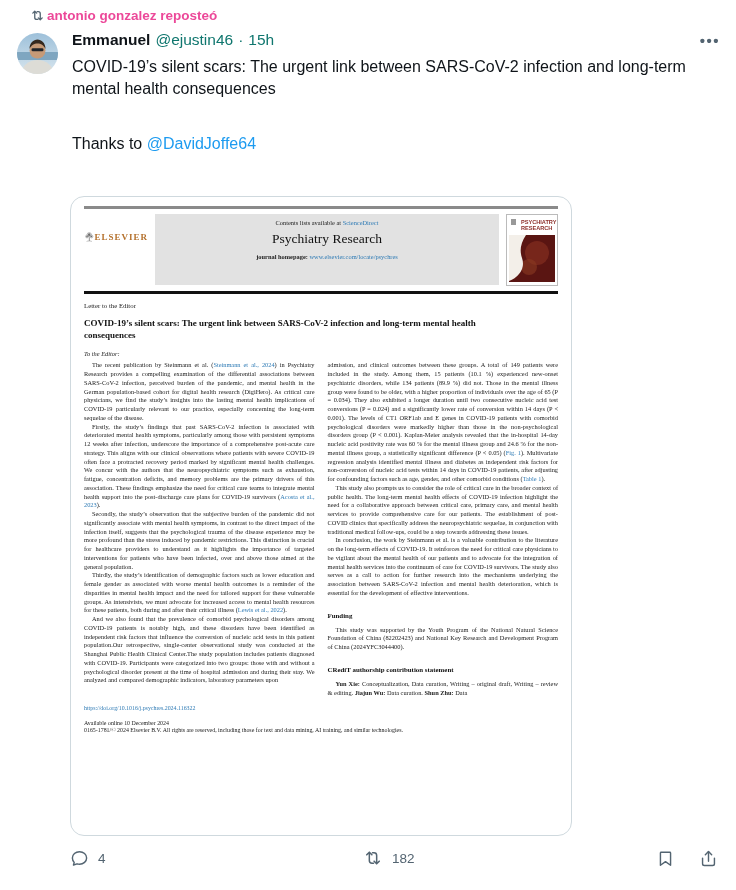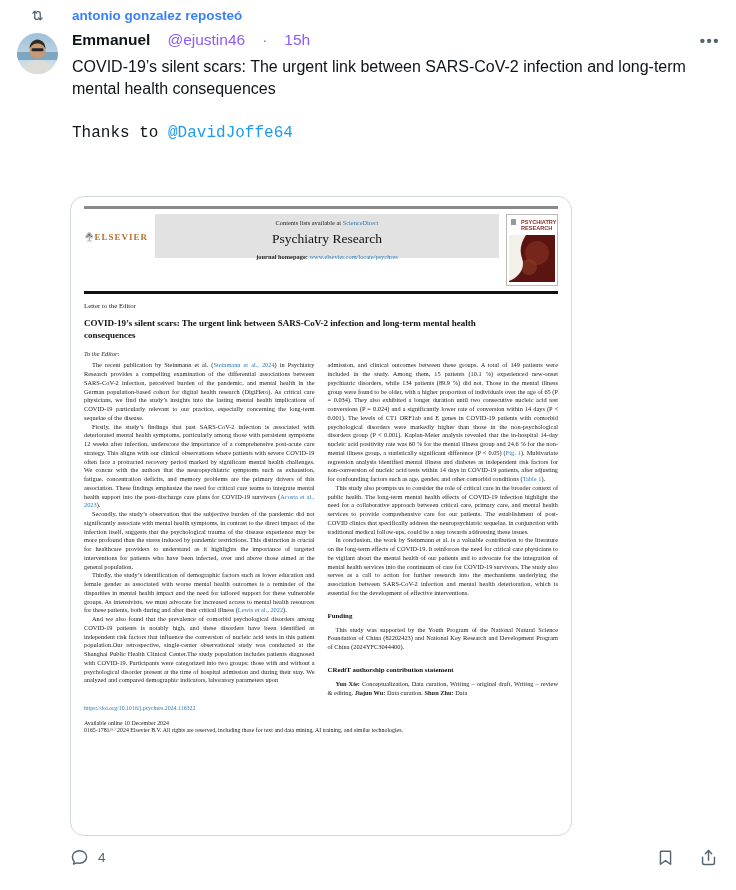--- a/index.html
+++ b/index.html
@@ -1,45 +1,45 @@
 <!DOCTYPE html>
 <html><head>
 <meta charset="utf-8">
 <style>
   * { margin:0; padding:0; box-sizing:border-box; }
   html,body { width:736px; height:890px; background:#ffffff; }
   body { position:relative; font-family:"Liberation Sans", sans-serif; color:#0f1419; overflow:hidden; }
 
   
-  .repost-row { position:absolute; top:8px; left:30px; display:flex; align-items:center; gap:27px;
-                color:#3b82f6; font-size:13.5px; font-weight:700; }
+  .repost-row { position:absolute; top:8px; left:30px; display:flex; align-items:center; gap:2px;
+                color:#ec4899; font-size:13.5px; font-weight:700; }
   .repost-row svg { display:block; }
   .avatar { position:absolute; top:33px; left:17px; width:41px; height:41px; border-radius:50%;
             overflow:hidden; cursor:pointer; }
   .more-btn { position:absolute; top:32px; right:16px; color:#536471; font-size:15px; font-weight:700;
               letter-spacing:1.5px; cursor:pointer; line-height:18px; }
   .content { position:absolute; left:72px; top:31px; width:648px; }
-  .name-row { display:flex; align-items:baseline; gap:17px; font-size:15.5px; }
+  .name-row { display:flex; align-items:baseline; gap:5px; font-size:15.5px; }
   .name { font-weight:700; color:#0f1419; }
-  .meta { color:#8b5cf6; font-weight:400; }
+  .meta { color:#0f766e; font-weight:400; }
   .tweet-body { margin-top:7px; font-size:16px; line-height:21.5px; color:#0f1419; }
-  .tweet-line.gap { margin-top:24px;font-family:Liberation Mono, monospace; }
+  .tweet-line.gap { margin-top:34px; }
   .tlink { color:#1d9bf0; text-decoration:none; cursor:pointer; }
 
   
   .paper-card { position:absolute; left:70px; top:196px; width:502px; height:640px;
                 border:1px solid #cfd9de; border-radius:14px; background:#fff; overflow:hidden;
                 padding:9px 13px 6px 13px; font-family:"Liberation Serif", serif; color:#1a1a1a;
                 cursor:pointer; }
   .page-top-rule { height:2.5px; background:#8a8a8a; margin-bottom:5px; }
   .jr-header { display:flex; align-items:flex-start; }
   .els-col { width:64px; display:flex; flex-direction:row; align-items:center; padding-top:2px; }
   .els-name { font-size:9px; letter-spacing:1px; color:#b5722e; margin-top:1px; font-weight:700; }
   .jr-box { flex:1; background:#e2e2e2; margin:0 7px; padding:5px 4px 6px 4px; text-align:center;
-            height:44px; }
+            height:71px; }
   .jr-line1 { font-size:6.4px; color:#222; }
   .sd-link { color:#2f7bb5; }
   .jr-title { font-size:13.5px; margin-top:5px; color:#111; }
   .jr-line3 { font-size:6.4px; margin-top:6px; color:#222; font-weight:700; }
   .hp-link { color:#2f7bb5; font-weight:400; }
   .cover { width:52px; height:72px; border:1px solid #bbb; background:#fff; position:relative;
            flex:none; }
   .black-rule { height:3.5px; background:#111; margin-top:5px; }
   .sec-label { font-size:6.8px; margin-top:8px; color:#222; }
   .paper-title { font-size:9px; font-weight:700; margin-top:8px; width:92%; line-height:1.35; color:#111; }
@@ -190,20 +190,29 @@
 
 <div class="actions">
   <div class="action">
     <span>
       <svg width="19" height="19" viewBox="0 0 24 24" fill="none" stroke="#536471" stroke-width="1.8" stroke-linejoin="round">
         <path d="M3 11.3C3 6.9 7 3.4 12 3.4s9 3.5 9 7.9-4 7.9-9 7.9c-1.1 0-2.2-.16-3.1-.46L4.4 20.2l.9-3.3C4 15.5 3 13.5 3 11.3z"></path>
       </svg>
     </span>
     <span>4</span>
   </div>
+  <div class="action">
+    <span>
+      <svg width="20" height="20" viewBox="0 0 24 24" fill="none" stroke="#536471" stroke-width="1.8" stroke-linecap="round" stroke-linejoin="round">
+        <path d="M4.5 8.2 7.6 5l3.1 3.2M7.6 5.3V15a3.2 3.2 0 0 0 3.2 3.2h1.8"></path>
+        <path d="M19.5 15.8 16.4 19l-3.1-3.2M16.4 18.7V9a3.2 3.2 0 0 0-3.2-3.2h-1.8"></path>
+      </svg>
+    </span>
+    <span>182</span>
+  </div>
   <div class="action-right">
     <span>
       <svg width="19" height="19" viewBox="0 0 24 24" fill="none" stroke="#536471" stroke-width="1.8" stroke-linejoin="round">
         <path d="M6.5 4h11a.9.9 0 0 1 .9.9V20.5L12 16l-6.4 4.5V4.9A.9.9 0 0 1 6.5 4z"></path>
       </svg>
     </span>
     <span>
       <svg width="19" height="19" viewBox="0 0 24 24" fill="none" stroke="#536471" stroke-width="1.8" stroke-linecap="round" stroke-linejoin="round">
         <path d="M12 15.5V3.5"></path>
           <path d="M8 7.2 12 3.2l4 4"></path>

